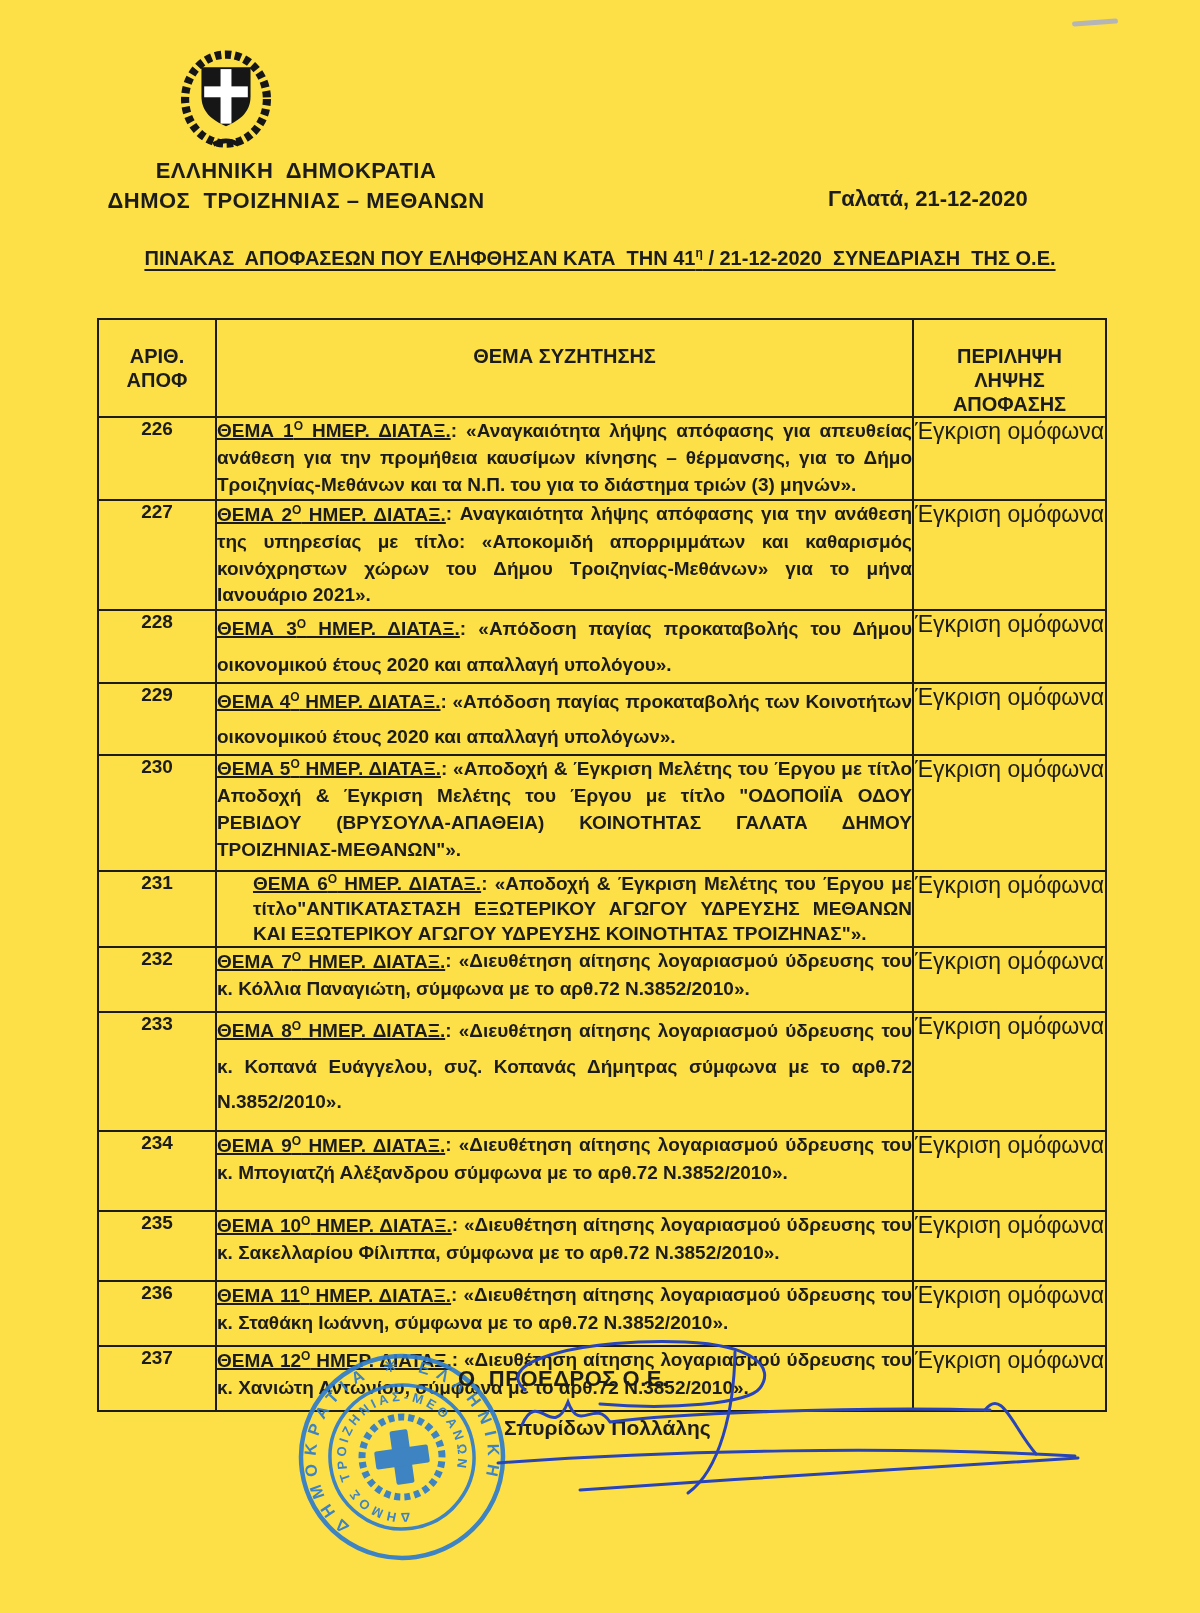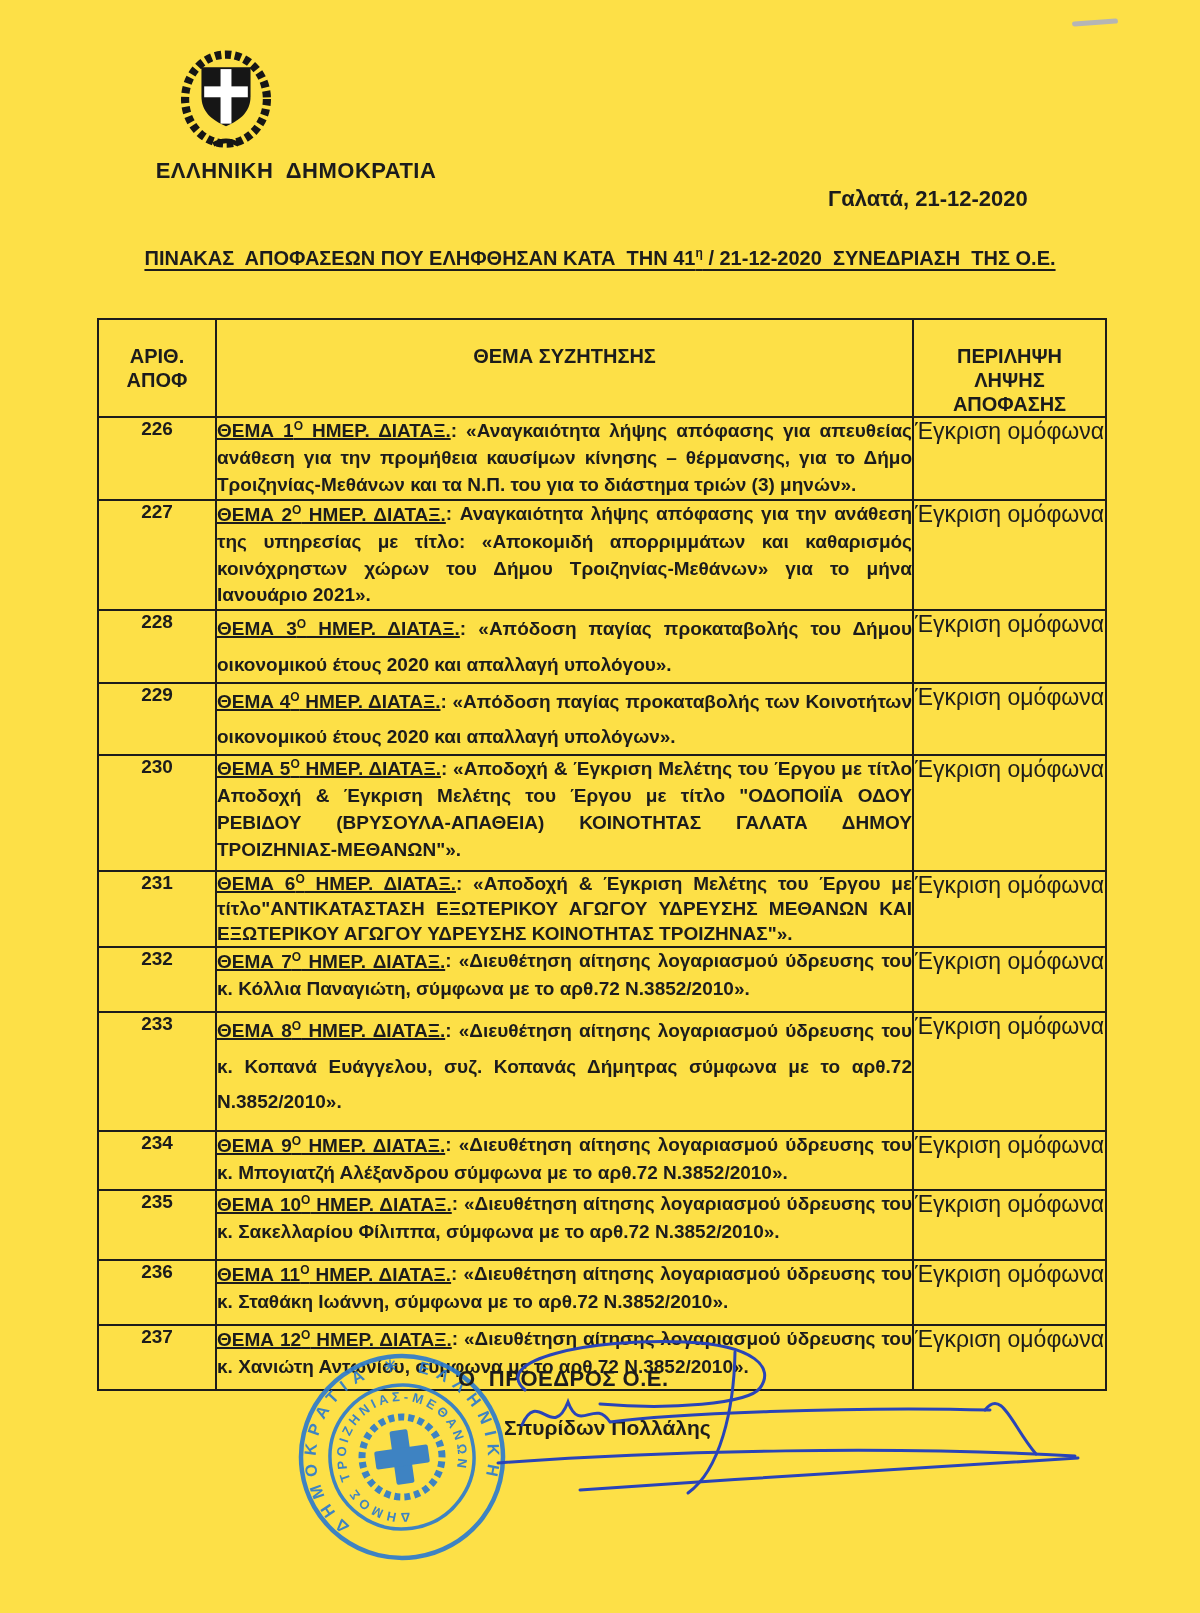--- a/index.html
+++ b/index.html
@@ -77,29 +77,29 @@
   }
   
   tbody tr:nth-child(1){height:80px;}
   tbody tr:nth-child(2){height:106px;}
   tbody tr:nth-child(3){height:70px;}
   tbody tr:nth-child(4){height:69px;padding-left:16px;}
   tbody tr:nth-child(5){height:116px;}
   tbody tr:nth-child(6){height:58px;}
   tbody tr:nth-child(7){height:65px;}
   tbody tr:nth-child(8){height:119px;}
-  tbody tr:nth-child(9){height:59px;}
+  tbody tr:nth-child(9){height:80px;}
   tbody tr:nth-child(10){height:70px;}
   tbody tr:nth-child(11){height:65px;}
   tbody tr:nth-child(12){height:65px;}
   
   tbody tr:nth-child(3) td.c-topic,
   tbody tr:nth-child(4) td.c-topic,
   tbody tr:nth-child(8) td.c-topic{line-height:1.85;}
-  tbody tr:nth-child(6) td.c-topic{line-height:1.3;}
+  tbody tr:nth-child(6) td.c-topic{line-height:1.3;padding-left:36px;}
 
   
   .president-title{
     position:absolute;left:458px;top:1366px;
     font-weight:bold;font-size:22px;letter-spacing:.5px;
   }
   .president-name{
     position:absolute;left:504px;top:1416px;
     font-weight:bold;font-size:21px;
   }
@@ -120,20 +120,21 @@
       <path d="M -27,-35 h54 v32 c0,17 -11,26 -27,33 c-16,-7 -27,-16 -27,-33 z" fill="#161616" stroke="none"></path>
       <g fill="#ffffff" stroke="none">
         <rect x="-6" y="-33" width="12" height="60"></rect>
         <rect x="-24" y="-14" width="48" height="12"></rect>
       </g>
     </svg>
   </div>
 
   <div class="org-block">
     <div class="keep-spaces">ΕΛΛΗΝΙΚΗ  ΔΗΜΟΚΡΑΤΙΑ</div>
+    <div class="keep-spaces">ΔΗΜΟΣ  ΤΡΟΙΖΗΝΙΑΣ – ΜΕΘΑΝΩΝ</div>
   </div>
 
   <div class="place-date keep-spaces">Γαλατά, 21-12-2020</div>
   <div class="scan-mark"></div>
 
   <div class="doc-title">
     <span class="inner">
       <span class="keep-spaces">ΠΙΝΑΚΑΣ  ΑΠΟΦΑΣΕΩΝ ΠΟΥ ΕΛΗΦΘΗΣΑΝ ΚΑΤΑ  ΤΗΝ 41</span><sup>η</sup><span class="keep-spaces"> / 21-12-2020  ΣΥΝΕΔΡΙΑΣΗ  ΤΗΣ Ο.Ε.</span>
     </span>
   </div>

